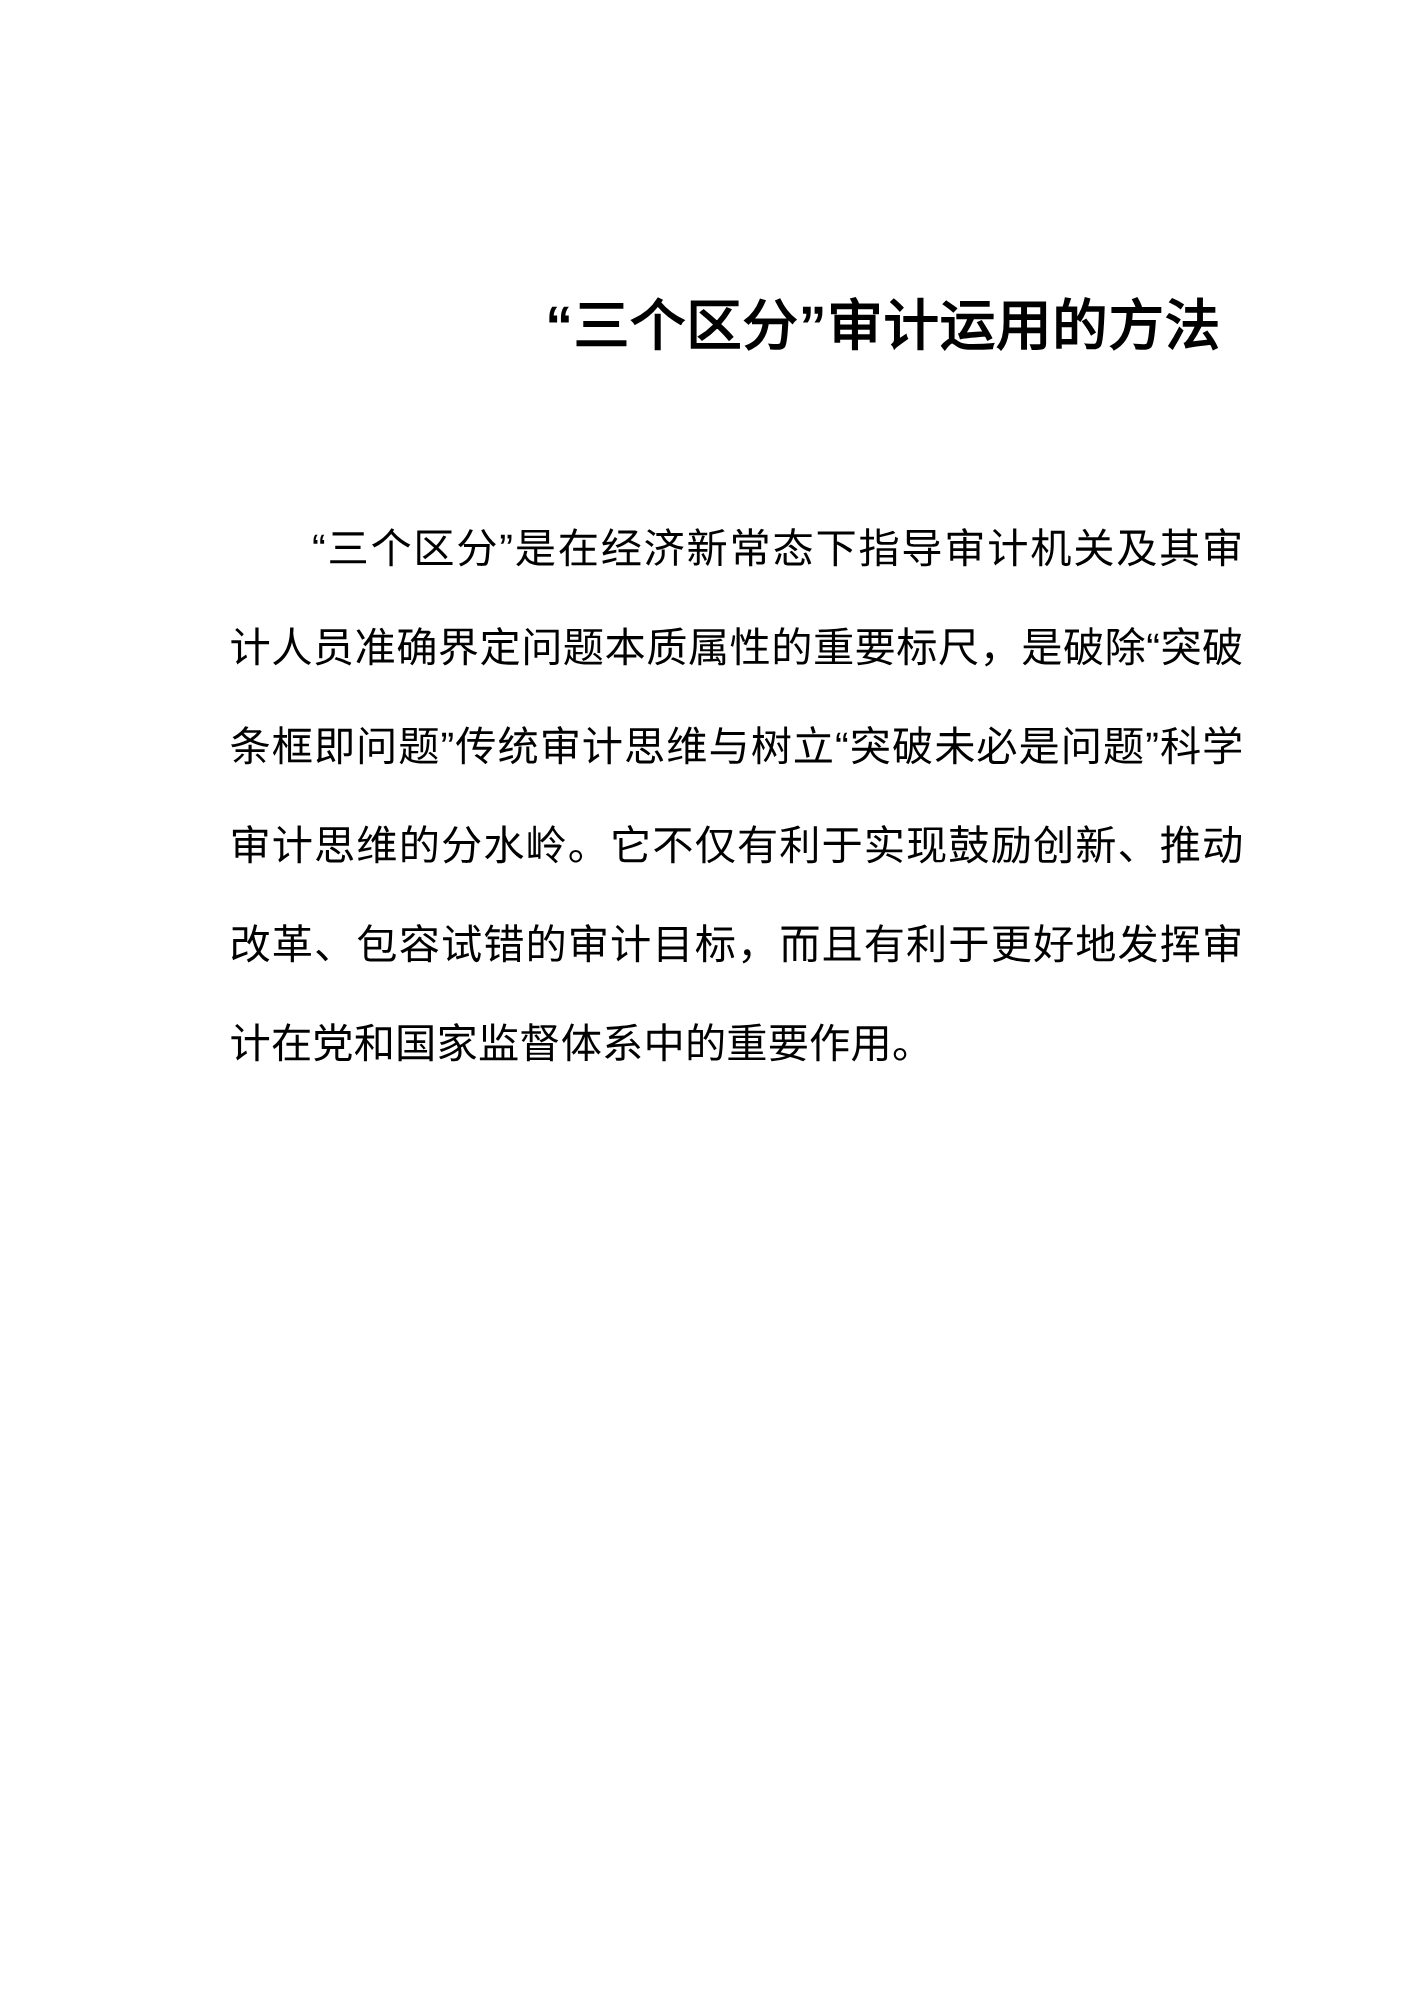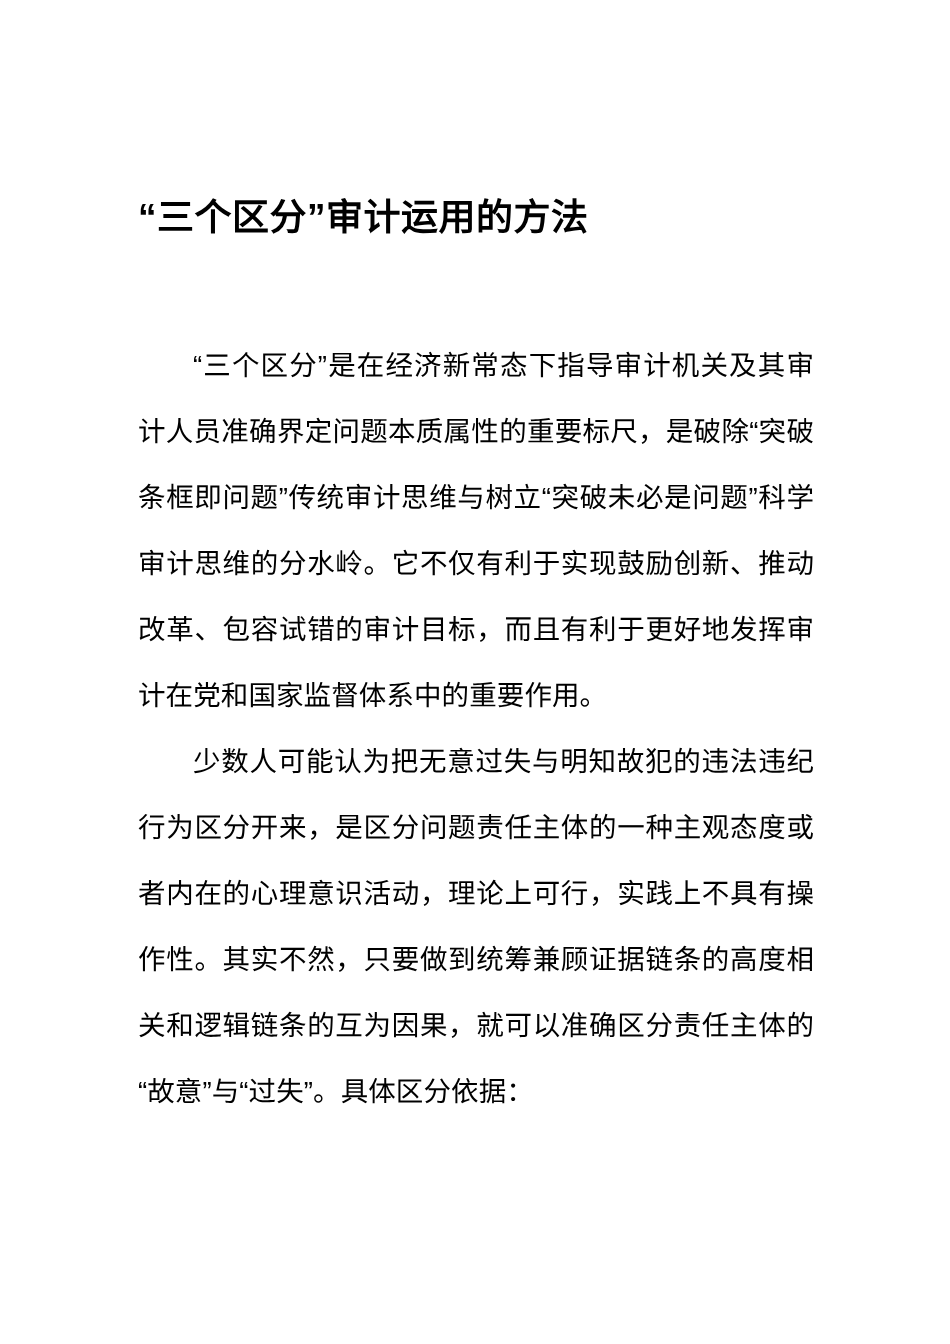--- a/index.html
+++ b/index.html
@@ -30,32 +30,32 @@
     top: 0;
     width: 676px;
   }
 
   .doc-title {
     margin: 0;
     padding: 0;
     font-size: 37px;
     font-weight: 700;
     line-height: 1.2;
-    text-align: left;
+    text-align: right;
     letter-spacing: 0.5px;
     position: absolute;
     left: 0;
     top: 196px;
     width: 676px;
     white-space: nowrap;
   }
 
   .body-block {
     position: absolute;
-    left: 0;
+    left: 15px;
     top: 333px;
     width: 676px;
   }
 
   p.para {
     margin: 0;
     padding: 0;
     font-size: 27.5px;
     font-weight: 400;
     line-height: 66px;
@@ -84,19 +84,18 @@
 
   <div class="doc-body">
 
     <h1 class="doc-title">“三个区分”审计运用的方法</h1>
 
     <div class="body-block">
 
       <p class="para">“三个区分”是在经济新常态下指导审计机关及其审计人员准确界定问题本质属性的重要标尺，是破除“突破条框即问题”传统审计思维与树立“突破未必是问题”科学审计思维的分水岭。它不仅有利于实现鼓励创新、推动改革、包容试错的审计目标，而且有利于更好地发挥审计在党和国家监督体系中的重要作用。</p>
 
 
-      <p class="para">少数人可能认为把无意过失与明知故犯的违法违纪行为区分开来，是区分问题责任主体的一种主观态度或者内在的心理意识活动，理论上可行，实践上不具有操作性。其实不然，只要做到统筹兼顾证据链条的高度相关和逻辑链条的互为因果，就可以准确区分责任主体的“故意”与“过失”。具体区分依据：</p>
 
     </div>
 
   </div>
 
 </div>
 
 </body></html>

